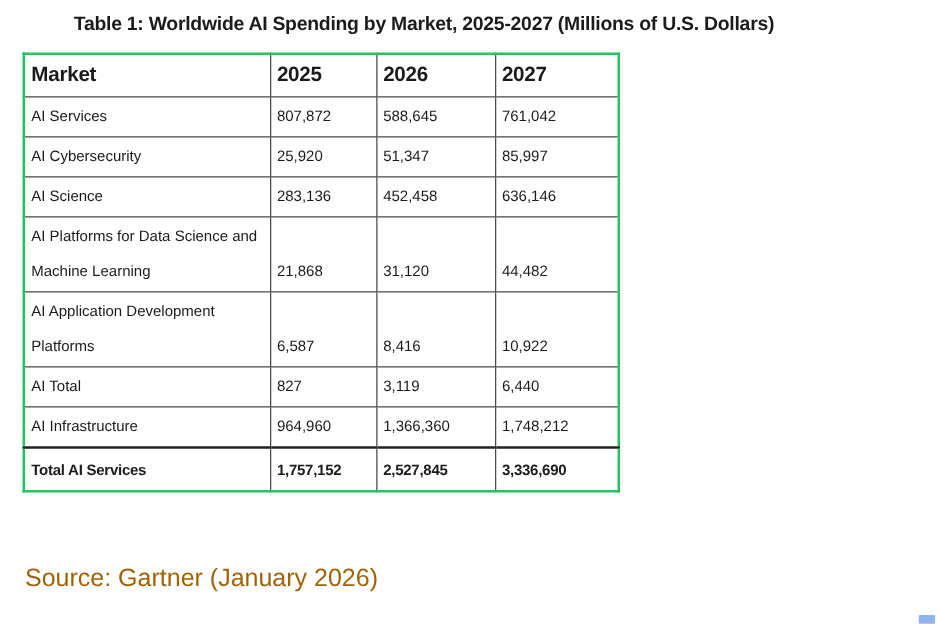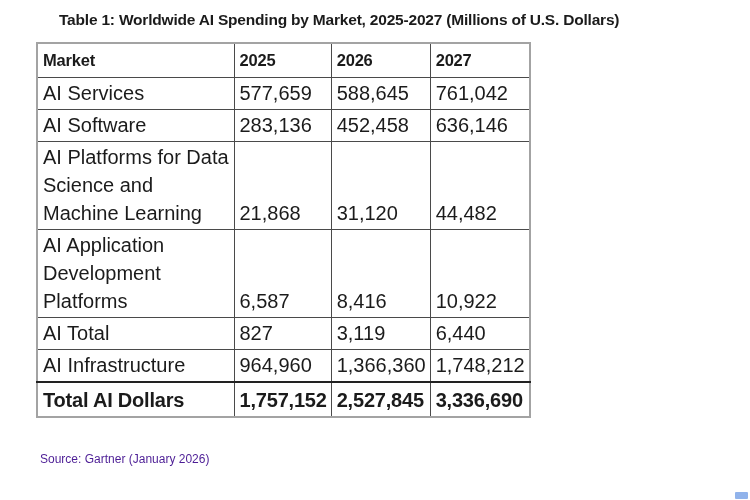--- a/index.html
+++ b/index.html
@@ -10,45 +10,45 @@
     color:#1b1b1b;
     -webkit-font-smoothing:antialiased;
   }
   .title {
     position:absolute; left:36px; top:11px; width:700px;
     font-size:15.5px; font-weight:bold; letter-spacing:-0.2px;
     white-space:nowrap;
     margin-left:23px;
   }
   table.spend {
-    position:absolute; left:36px; top:42px;
+    position:absolute; left:18px; top:42px;
     border-collapse:collapse; table-layout:fixed;
-    border:2px solid #a3a3a3;
+    border:2px solid #22c55e;
   }
   table.spend th, table.spend td {
     border:1px solid #4a4a4a;
     padding:1px 4px 2px 5px;
-    font-size:20px; line-height:28px;
+    font-size:12px; line-height:28px;
     text-align:left; vertical-align:bottom;
     overflow:hidden;
   }
   table.spend thead th {
     font-weight:bold; font-size:16.5px;
     height:30px; vertical-align:middle; line-height:normal;
     letter-spacing:-0.2px;
   }
   table.spend tr.total td {
     font-weight:bold;
     border-top:2px solid #222222;
     height:30px;
     letter-spacing:-0.2px;
   }
   .source {
-    position:absolute; left:40px; top:452px;
-    font-size:12px; color:#4c1d95;
+    position:absolute; left:20px; top:452px;
+    font-size:20px; color:#a16207;
   }
   .corner-mark {
     position:absolute; right:2px; bottom:1px;
     width:13px; height:7px; border-radius:1px;
     background:#7ea6e8; opacity:0.85;
   }
 </style>
 </head>
 <body>
 
@@ -65,26 +65,32 @@
     <tr>
       <th>Market</th>
       <th>2025</th>
       <th>2026</th>
       <th>2027</th>
     </tr>
   </thead>
   <tbody>
     <tr>
       <td>AI Services</td>
-      <td>577,659</td>
+      <td>807,872</td>
       <td>588,645</td>
       <td>761,042</td>
     </tr>
     <tr>
-      <td>AI Software</td>
+      <td>AI Cybersecurity</td>
+      <td>25,920</td>
+      <td>51,347</td>
+      <td>85,997</td>
+    </tr>
+    <tr>
+      <td>AI Science</td>
       <td>283,136</td>
       <td>452,458</td>
       <td>636,146</td>
     </tr>
     <tr>
       <td>AI Platforms for Data Science and Machine Learning</td>
       <td>21,868</td>
       <td>31,120</td>
       <td>44,482</td>
     </tr>
@@ -100,21 +106,21 @@
       <td>3,119</td>
       <td>6,440</td>
     </tr>
     <tr>
       <td>AI Infrastructure</td>
       <td>964,960</td>
       <td>1,366,360</td>
       <td>1,748,212</td>
     </tr>
     <tr class="total">
-      <td>Total AI Dollars</td>
+      <td>Total AI Services</td>
       <td>1,757,152</td>
       <td>2,527,845</td>
       <td>3,336,690</td>
     </tr>
   </tbody>
 </table>
 
 <div class="source">Source: Gartner (January 2026)</div>
 
 <div class="corner-mark"></div>

